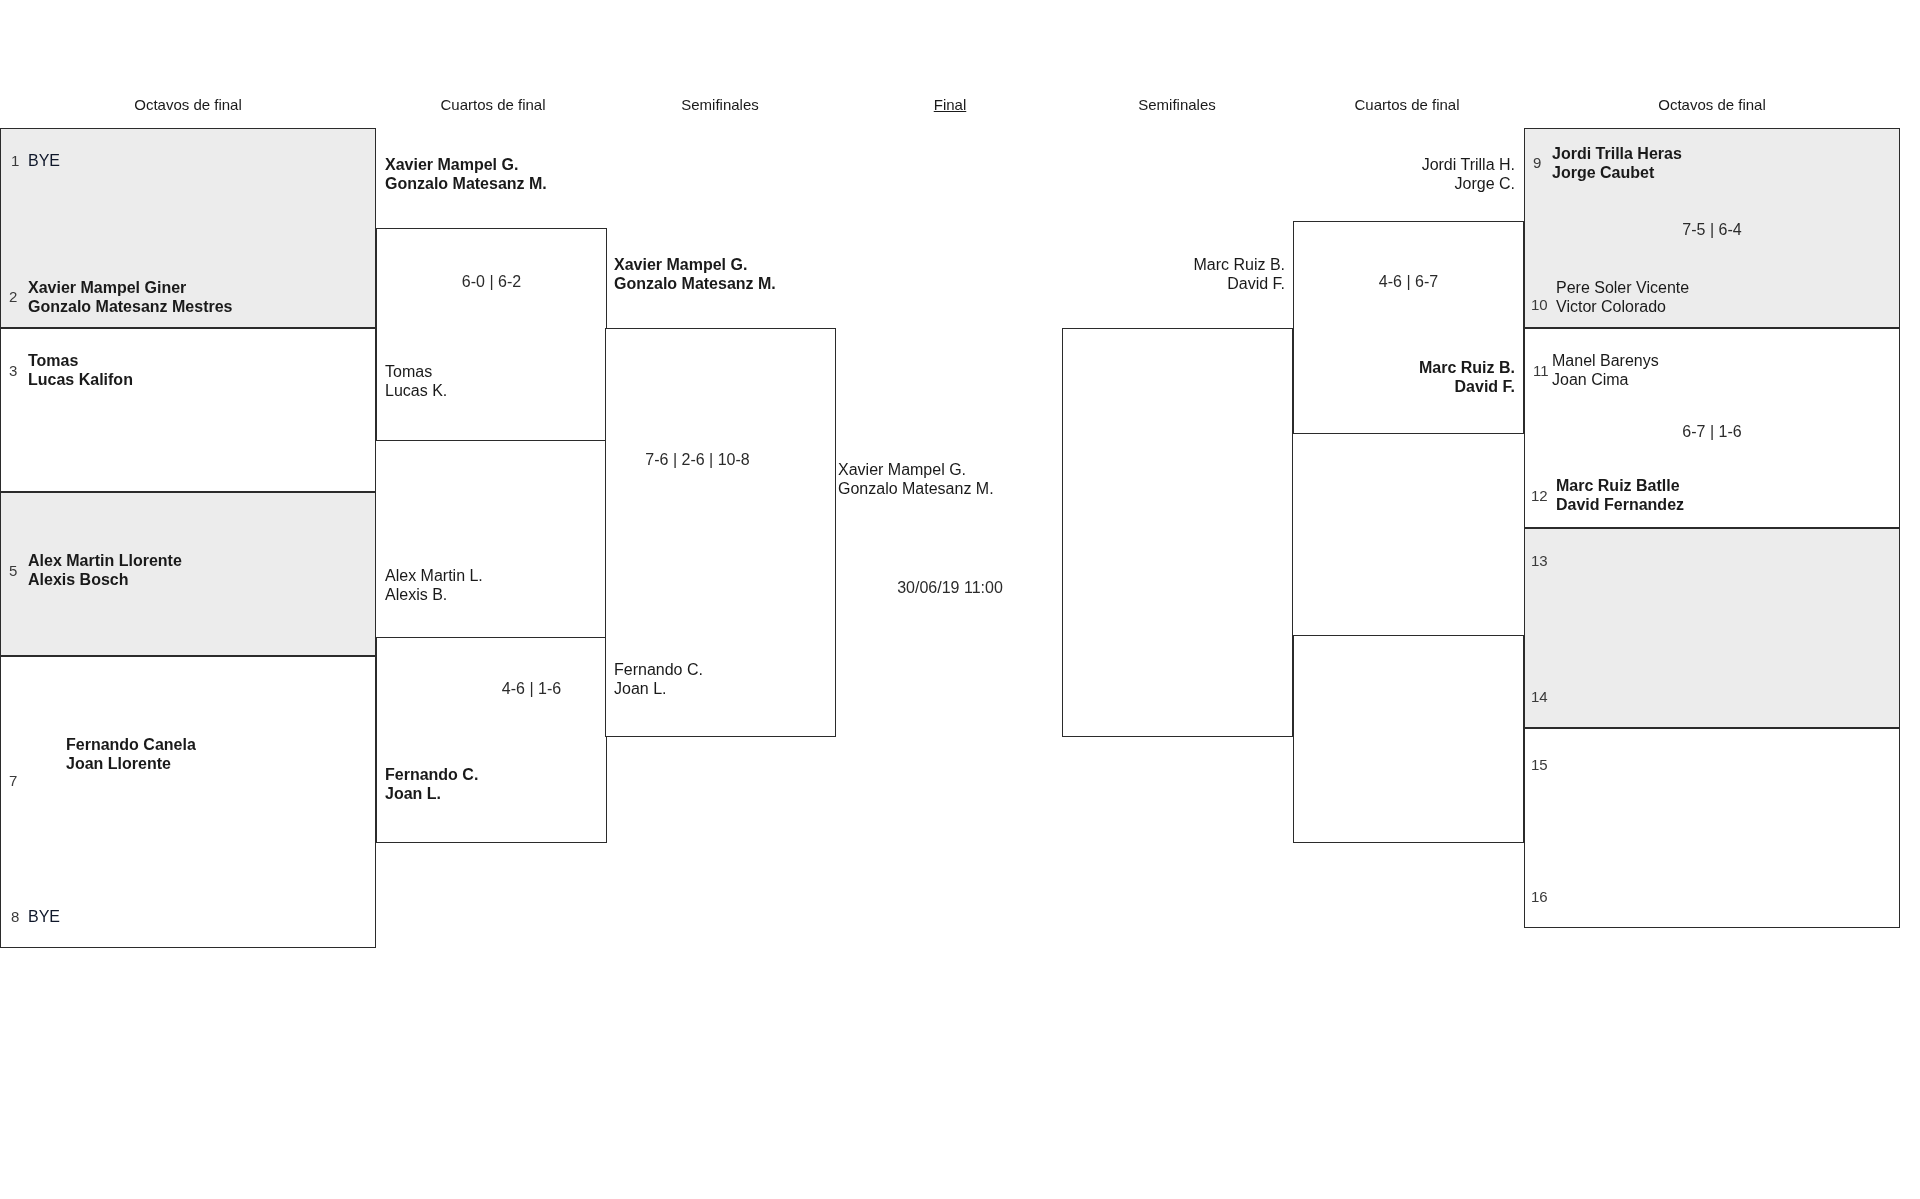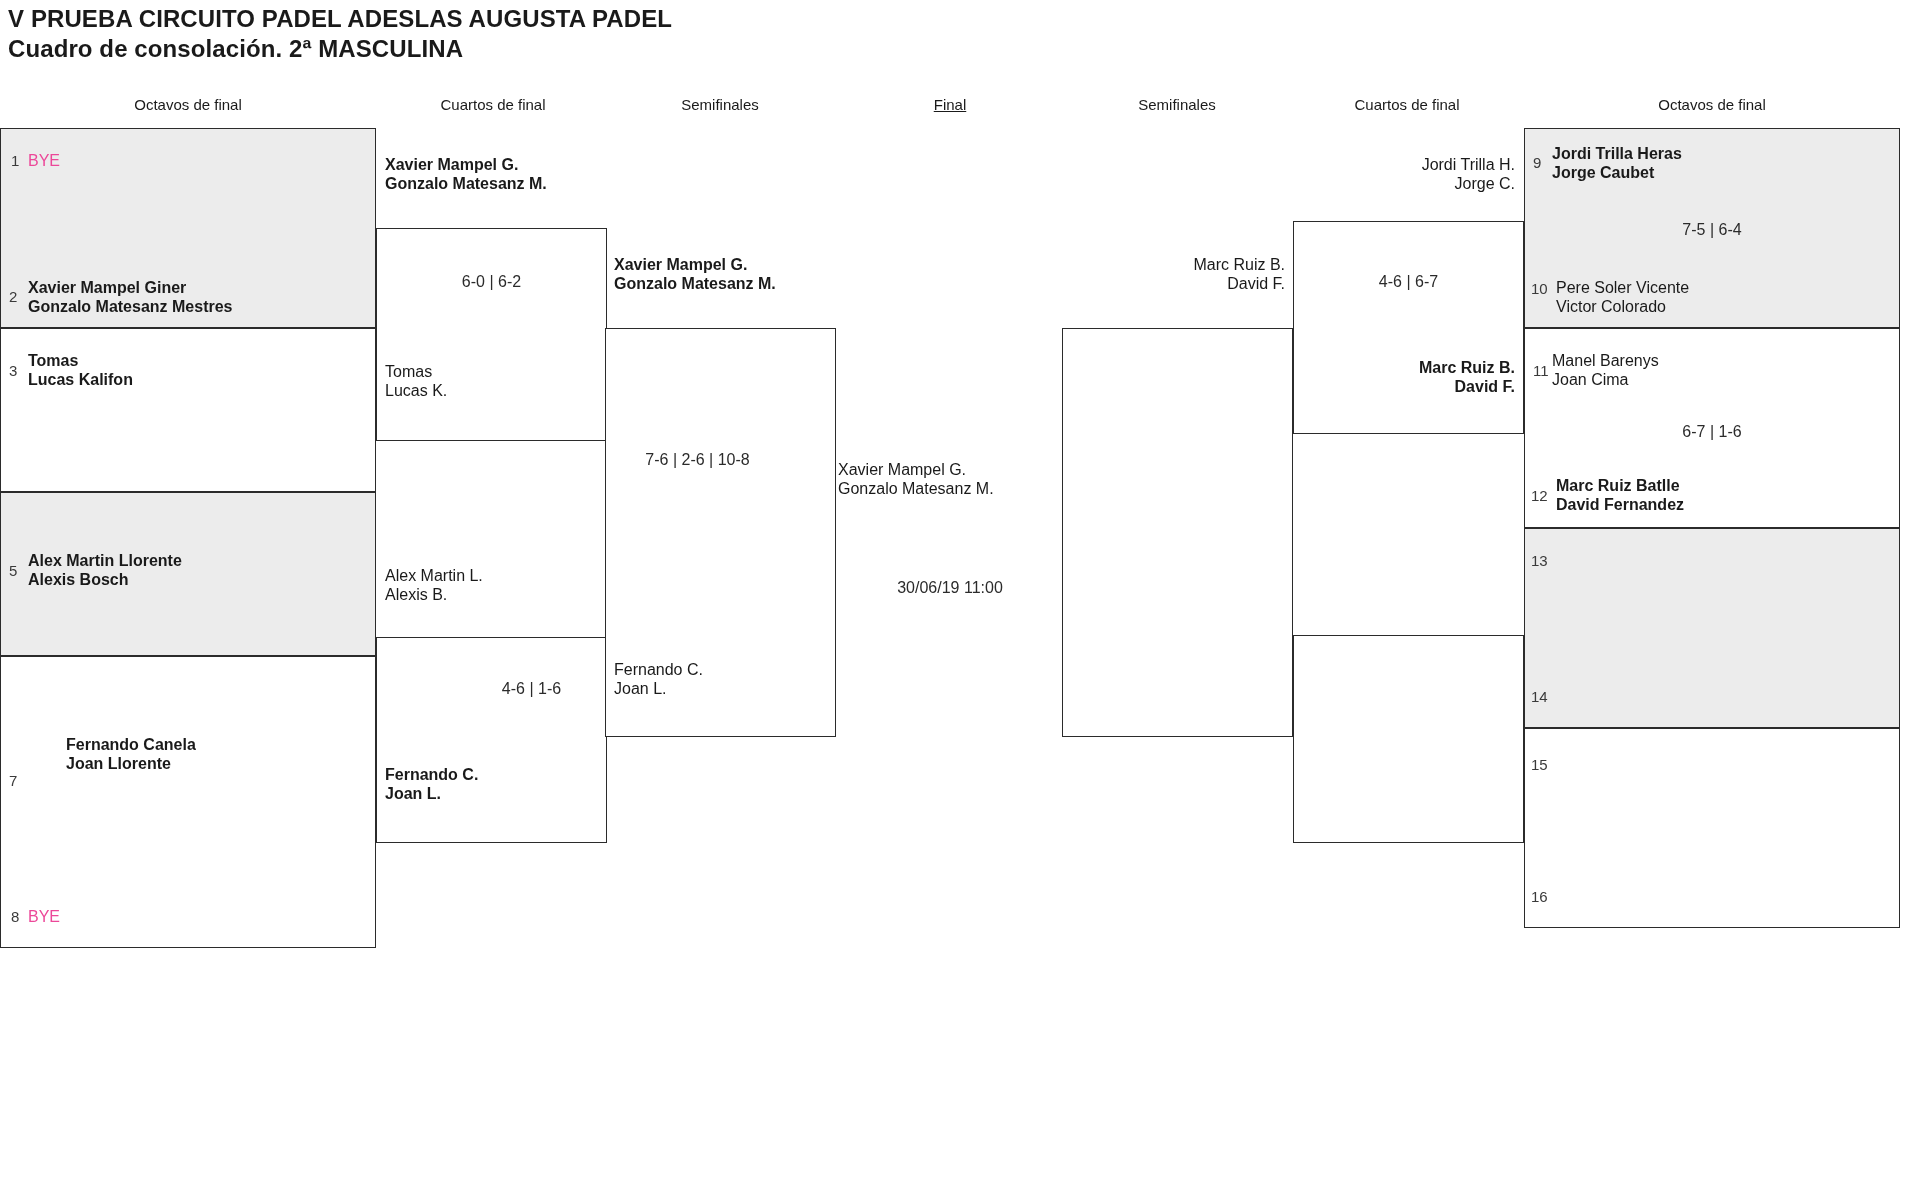--- a/index.html
+++ b/index.html
@@ -29,33 +29,29 @@
   
   .box{position:absolute;box-sizing:border-box;border:1px solid #2b2b2b;background:#fff;}
   .box.shade{background:#ececec;}
   .vline{position:absolute;background:#2b2b2b;width:1px;}
 
   .seed{position:absolute;font-size:15px;color:#3a3a3a;line-height:18px;}
   .names{position:absolute;font-size:16px;line-height:19px;white-space:nowrap;color:#1a1a1a;}
   .names.bold{font-weight:bold;}
   .names.right{text-align:right;}
   .score{position:absolute;font-size:16px;color:#2b2b2b;line-height:20px;white-space:nowrap;text-align:center;}
-  .bye{position:absolute;font-size:16px;color:#ec4899;line-height:19px;}
+  .bye{position:absolute;font-size:16px;color:#0f172a;line-height:19px;}
   .datetime{position:absolute;font-size:16px;color:#2b2b2b;line-height:20px;
             white-space:nowrap;text-align:center;}
 </style>
 </head>
 <body>
 
 <div class="page">
 
-  <div class="title-block">
-    <div class="title-line1">V PRUEBA CIRCUITO PADEL ADESLAS AUGUSTA PADEL</div>
-    <div class="title-line2">Cuadro de consolación. 2ª MASCULINA</div>
-  </div>
 
 
   <div class="colhead" style="left:0px;width:376px;">Octavos de final</div>
   <div class="colhead" style="left:376px;width:234px;">Cuartos de final</div>
   <div class="colhead" style="left:605px;width:230px;">Semifinales</div>
   <div class="colhead" style="left:835px;width:230px;text-decoration:underline;">Final</div>
   <div class="colhead" style="left:1062px;width:230px;">Semifinales</div>
   <div class="colhead" style="left:1290px;width:234px;">Cuartos de final</div>
   <div class="colhead" style="left:1524px;width:376px;">Octavos de final</div>
 
@@ -167,21 +163,21 @@
     <div></div>
   </div>
 
   <div class="box shade" style="left:1524px;top:128px;width:376px;height:200px;"></div>
   <div class="seed" style="left:1533px;top:154px;">9</div>
   <div class="names bold" style="left:1552px;top:144px;">
     <div>Jordi Trilla Heras</div>
     <div>Jorge Caubet</div>
   </div>
   <div class="score" style="left:1524px;top:220px;width:376px;">7-5 | 6-4</div>
-  <div class="seed" style="left:1531px;top:280px;text-align:right;">10</div>
+  <div class="seed" style="left:1531px;top:296px;text-align:right;">10</div>
   <div class="names" style="left:1556px;top:278px;">
     <div>Pere Soler Vicente</div>
     <div>Victor Colorado</div>
   </div>
 
   <div class="box" style="left:1524px;top:328px;width:376px;height:200px;"></div>
   <div class="seed" style="left:1533px;top:362px;">11</div>
   <div class="names" style="left:1552px;top:351px;">
     <div>Manel Barenys</div>
     <div>Joan Cima</div>

